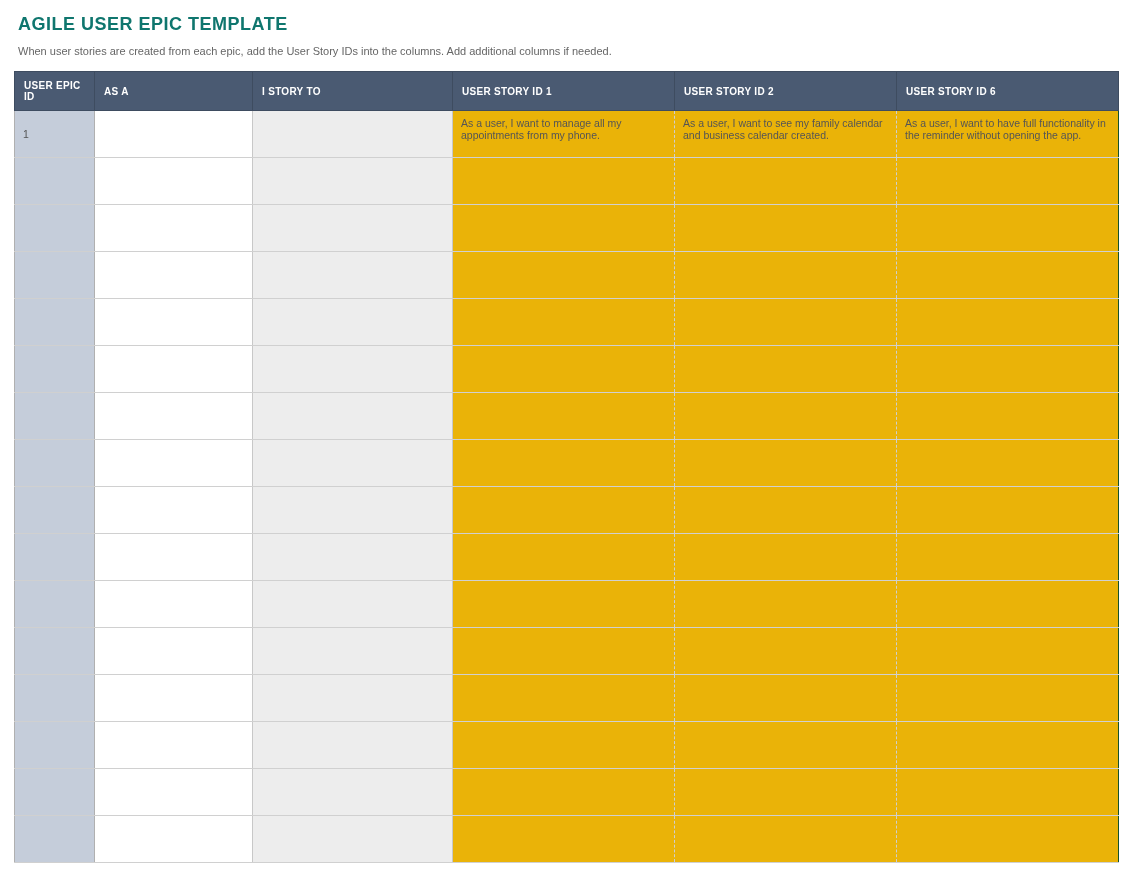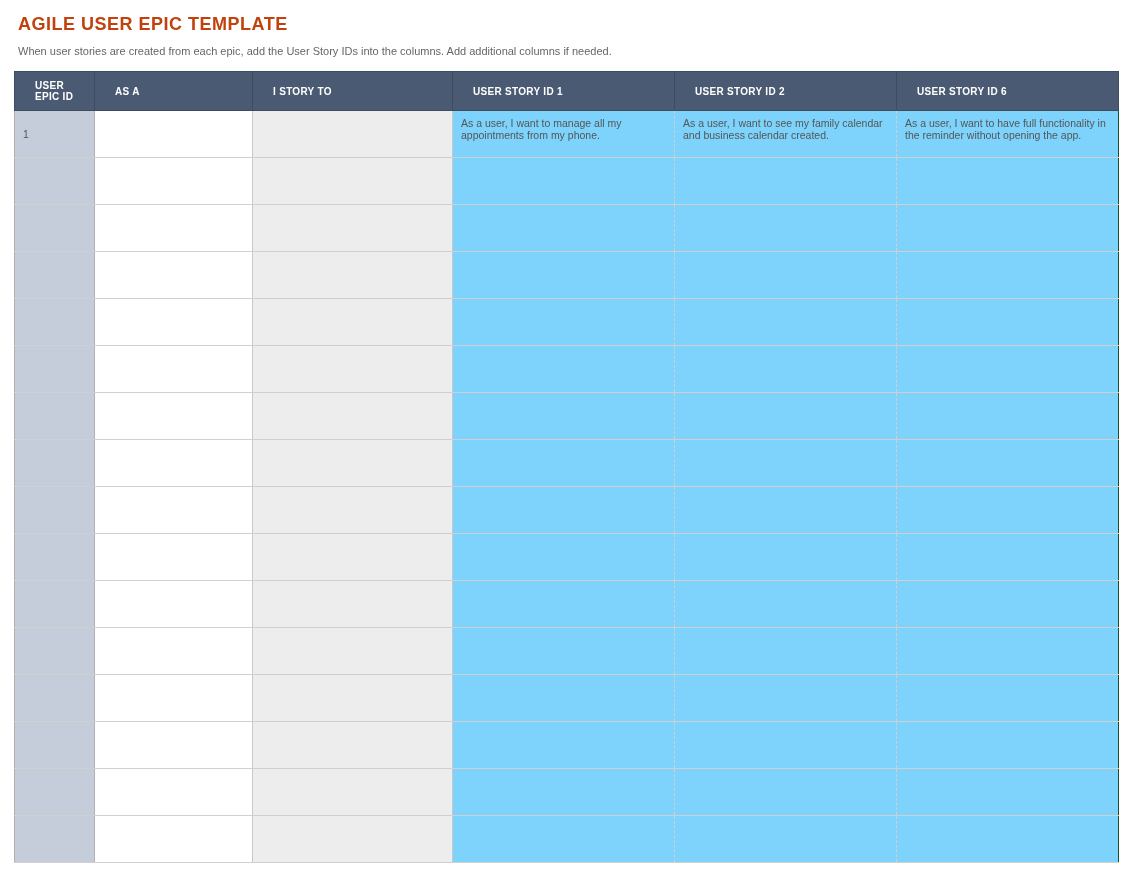--- a/index.html
+++ b/index.html
@@ -8,21 +8,21 @@
     padding: 14px;
     font-family: "Century Gothic", "Segoe UI", Arial, sans-serif;
     background: #ffffff;
     color: #444;
     width: 1133px;
   }
   .title {
     font-size: 18px;
     font-weight: bold;
     letter-spacing: 0.5px;
-    color: #c2410c;
+    color: #0f766e;
     margin: 0 0 10px 4px;
   }
   .subtitle {
     font-size: 11px;
     color: #666;
     margin: 0 0 14px 4px;
   }
   table {
     border-collapse: collapse;
     width: 100%;
@@ -32,21 +32,21 @@
   col.c-id    { width: 80px; }
   col.c-asa   { width: 158px; }
   col.c-want  { width: 200px; }
   col.c-us    { width: 222px; }
   thead th {
     background: #4a5a72;
     color: #ffffff;
     font-size: 10px;
     font-weight: bold;
     text-align: left;
-    padding: 8px 20px;
+    padding: 8px 9px;
     border: 1px solid #3e4c60;
     letter-spacing: 0.3px;
   }
   tbody td {
     height: 47px;
     padding: 6px 8px;
     font-size: 10.5px;
     color: #555;
     vertical-align: top;
     border-top: 1px solid #d0d0d0;
@@ -64,21 +64,21 @@
   tbody td.asa-cell {
     background: #ffffff;
     border-right: 1px solid #c8c8c8;
   }
   tbody td.want-cell {
     background: #ededed;
     border-left: 1px solid #c8c8c8;
     border-right: 1px solid #c8c8c8;
   }
   tbody td.us-cell {
-    background: #7dd3fc;
+    background: #eab308;
   }
   tbody td.us-cell:last-child {
     border-right: 1px solid #14532d;
   }
 </style>
 </head>
 <body>
 
 <h1 class="title">AGILE USER EPIC TEMPLATE</h1>
 <p class="subtitle">When user stories are created from each epic, add the User Story IDs into the columns. Add additional columns if needed.</p>

